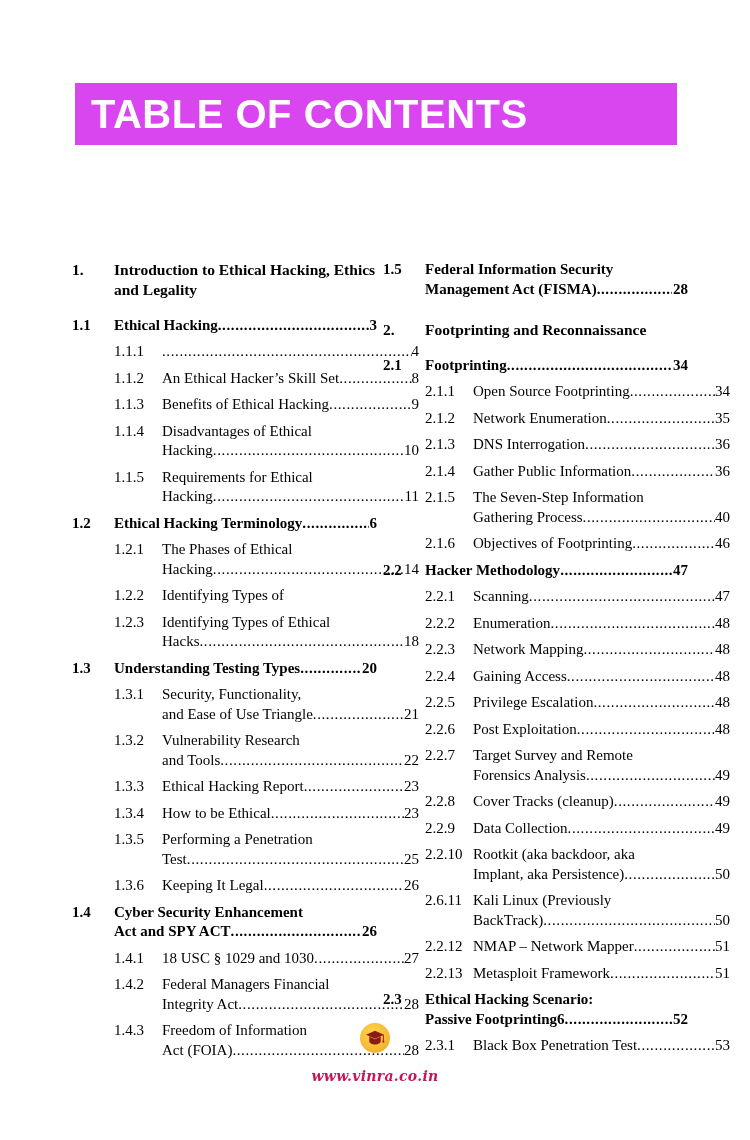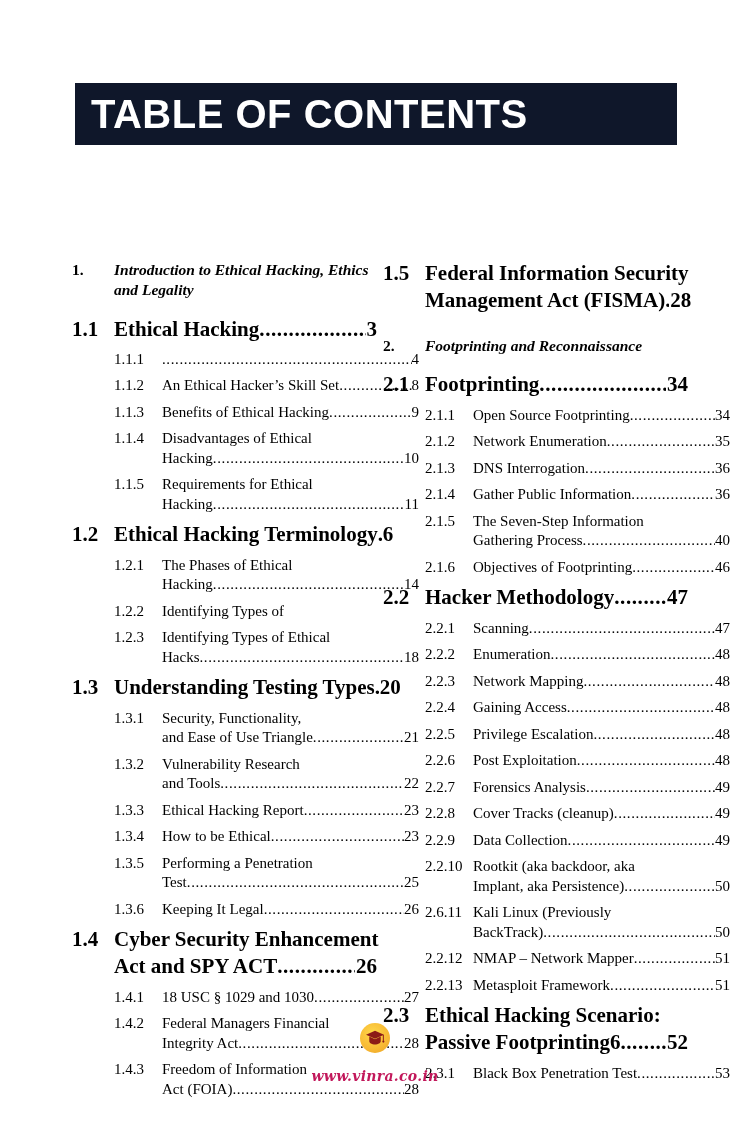--- a/index.html
+++ b/index.html
@@ -94,26 +94,26 @@
   }
 
   
   .lvl1 {
     font-weight: bold;
     font-size: 15.5px;
     line-height: 1.28;
     margin-bottom: 16px;
   }
   .lvl1 .toc-num   { width: 42px; }
-  .lvl1 .toc-text  { white-space: normal; font-style: italic; }
+  .lvl1 .toc-text  { white-space: normal; }
 
   
   .lvl2 {
     font-weight: bold;
-    font-size: 21px;
+    font-size: 15px;
     line-height: 1.30;
     margin-bottom: 7px;
   }
   .lvl2 .toc-num  { width: 42px; }
   .lvl2 .toc-page { padding-left: 1px; }
 
   
   .lvl3 {
     font-weight: normal;
     font-size: 15px;
@@ -154,21 +154,21 @@
     font-style: italic;
     font-weight: bold;
     font-size: 14px;
     letter-spacing: 0.3px;
     color: #C2185B;
   }
 </style>
 </head>
 <body>
 
-<div id="toc-banner" style="background: #0f172a;">
+<div id="toc-banner" style="background: #d946ef;">
   <div id="toc-banner-title" style="color: rgb(255, 255, 255);">TABLE OF CONTENTS</div>
 </div>
 
 <div id="toc-columns">
   <div class="toc-column" id="toc-column-left">
       <div class="toc-entry lvl1">
         <span class="toc-num">1.</span>
         <div class="toc-body"><span class="toc-text">Introduction to Ethical Hacking, Ethics and Legality</span></div>
       </div>
       <div class="toc-entry lvl2">
@@ -567,20 +567,23 @@
           <div class="toc-line">
             <span class="toc-text">Post Exploitation</span>
             <span class="toc-leader"></span>
             <span class="toc-page">48</span>
           </div>
         </div>
       </div>
       <div class="toc-entry lvl3">
         <span class="toc-num">2.2.7</span>
         <div class="toc-body">
+          <div class="toc-line plain">
+            <span class="toc-text">Target Survey and Remote</span>
+          </div>
           <div class="toc-line">
             <span class="toc-text">Forensics Analysis</span>
             <span class="toc-leader"></span>
             <span class="toc-page">49</span>
           </div>
         </div>
       </div>
       <div class="toc-entry lvl3">
         <span class="toc-num">2.2.8</span>
         <div class="toc-body">

